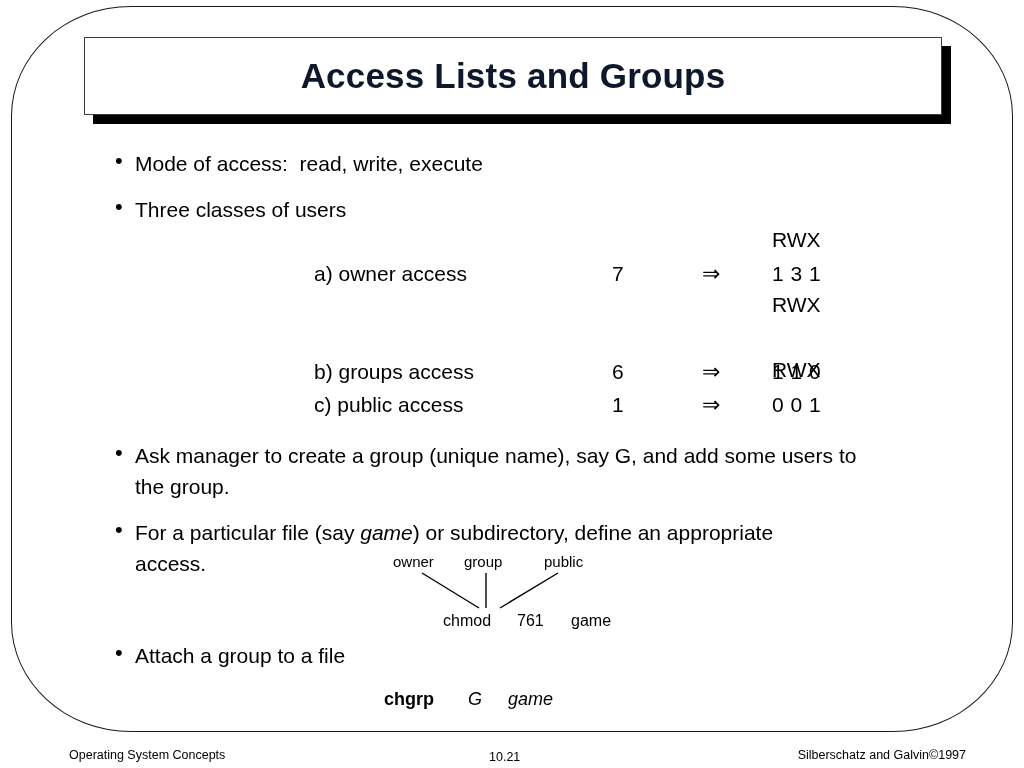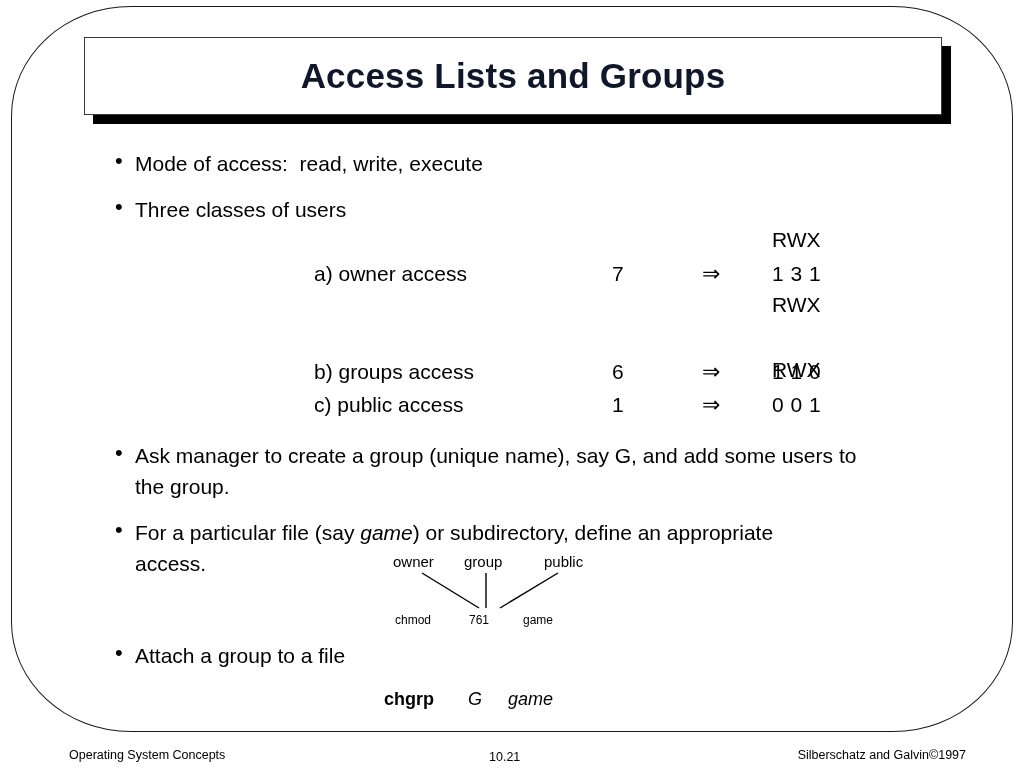--- a/index.html
+++ b/index.html
@@ -152,23 +152,24 @@
     position: absolute;
     font-size: 15px;
     line-height: 18px;
     white-space: nowrap;
   }
   .cd-owner  { left: 13px;  top: 3px; text-align: right; }
   .cd-group  { left: 84px;  top: 3px; }
   .cd-public { left: 164px; top: 3px; }
   .cd-cmd {
     position: absolute;
-    font-size: 12px;
+    font-size: 16px;
     line-height: 19px;
     white-space: nowrap;
+    margin-left: 48px;
   }
   .cd-chmod { left: 15px;  top: 61px; }
   .cd-761   { left: 89px;  top: 61px; }
   .cd-game  { left: 143px; top: 61px; }
   .cd-lines { position: absolute; left: 0; top: 0; }
 
   
   .chgrp-line {
     position: absolute;
     left: 384px;

